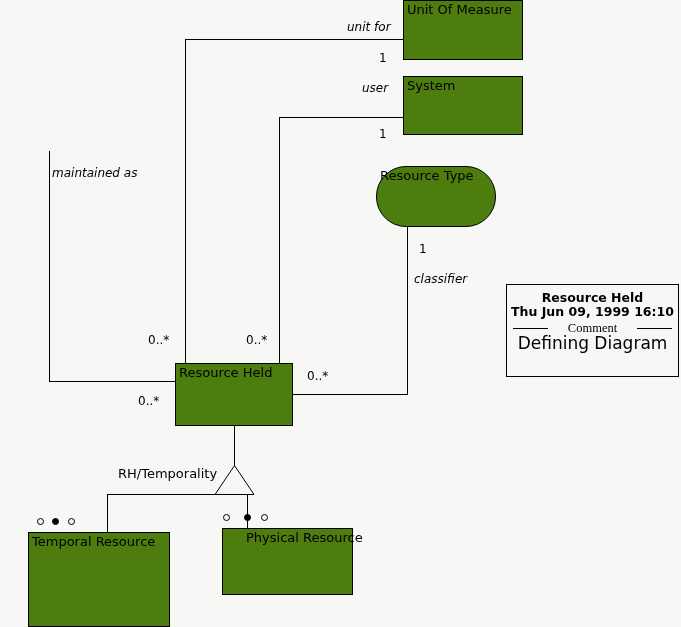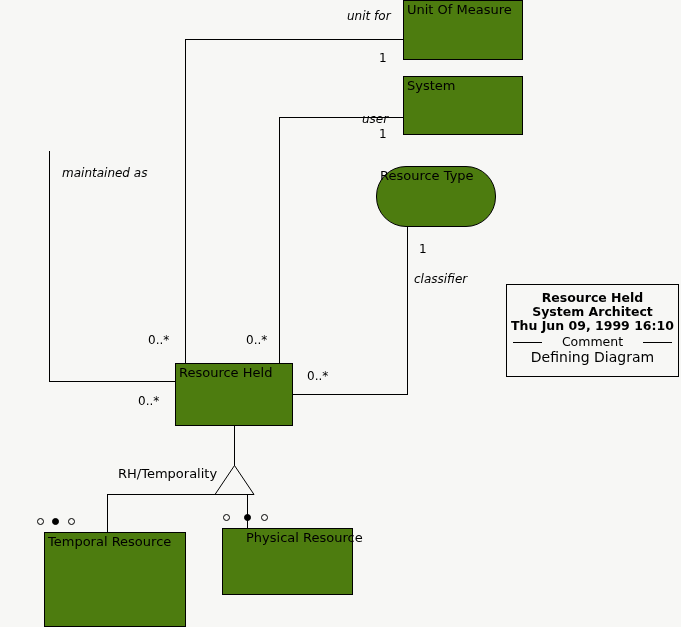--- a/index.html
+++ b/index.html
@@ -93,34 +93,35 @@
     line-height: 14px;
     color: #000;
     white-space: nowrap;
   }
   #note-block .note-divider {
     display: flex;
     align-items: center;
     justify-content: center;
     gap: 20px;
     margin: 2px 4px 0 4px;
+    font-family: Liberation Serif, serif;
   }
   #note-block .note-divider .rule {
     flex: 1 1 auto;
     height: 1px;
     background: #000;
   }
   #note-block .note-divider .dtext {
     font-size: 12.5px;
     line-height: 14px;
     color: #000;
     white-space: nowrap;
   }
   #note-block .note-body {
-    font-size: 14px;
+    font-size: 17px;
     line-height: 15px;
     color: #000;
     white-space: nowrap;
     padding-top: 1px;
   }
 </style>
 </head>
 <body>
 
 <div id="canvas">
@@ -161,54 +162,53 @@
   </div>
 
   <div class="uml-class" style="left:376px; top:166px; width:120px; height:61px;border-radius:30px;">
     <span class="cls-name">Resource Type</span>
   </div>
 
   <div class="uml-class" style="left:175px; top:363px; width:118px; height:63px;">
     <span class="cls-name">Resource Held</span>
   </div>
 
-  <div class="uml-class" style="left:44px; top:532px; width:142px; height:95px;">
+  <div class="uml-class" style="left:28px; top:532px; width:142px; height:95px;">
     <span class="cls-name">Temporal Resource</span>
   </div>
 
   <div class="uml-class" style="left:222px; top:528px; width:131px; height:67px;padding-left:20px;">
     <span class="cls-name">Physical Resource</span>
   </div>
 
   <div class="circ" style="left:37px; top:518px;"></div>
   <div class="circ filled" style="left:52px; top:518px;"></div>
   <div class="circ" style="left:68px; top:518px;"></div>
 
   <div class="circ" style="left:223px; top:514px;"></div>
   <div class="circ filled" style="left:244px; top:514px;"></div>
   <div class="circ" style="left:261px; top:514px;"></div>
 
-  <div class="lbl role" style="left:347px; top:10px;text-align:center;">unit for</div>
-  <div class="lbl role" style="left:362px; top:113px;">user</div>
+  <div class="lbl role" style="left:347px; top:21px;text-align:center;">unit for</div>
+  <div class="lbl role" style="left:362px; top:82px;">user</div>
   <div class="lbl role" style="left:414px; top:229px;margin-top:44px;">classifier</div>
-  <div class="lbl role" style="left:62px; top:167px;">maintained as</div>
+  <div class="lbl role" style="left:52px; top:167px;">maintained as</div>
 
   <div class="lbl mult" style="left:379px; top:52px;">1</div>
   <div class="lbl mult" style="left:379px; top:128px;">1</div>
   <div class="lbl mult" style="left:419px; top:243px;">1</div>
   <div class="lbl mult" style="left:148px; top:334px;">0..*</div>
   <div class="lbl mult" style="left:246px; top:334px;">0..*</div>
   <div class="lbl mult" style="left:307px; top:370px;">0..*</div>
   <div class="lbl mult" style="left:138px; top:395px;">0..*</div>
 
   <div class="lbl assoc" style="left:106px; top:467px;margin-left:12px;">RH/Temporality</div>
 
   <div id="note-block" style="left:506px; top:284px; width:173px; height:93px; padding:6px 2px 0 2px;">
     <div class="note-title">Resource Held</div>
-    <div class="note-title">System Architect</div>
     <div class="note-title">Thu Jun 09, 1999  16:10</div>
     <div class="note-divider">
       <span class="rule"></span>
       <span class="dtext">Comment</span>
       <span class="rule"></span>
     </div>
     <div class="note-body">Defining Diagram</div>
   </div>
 
 </div>

